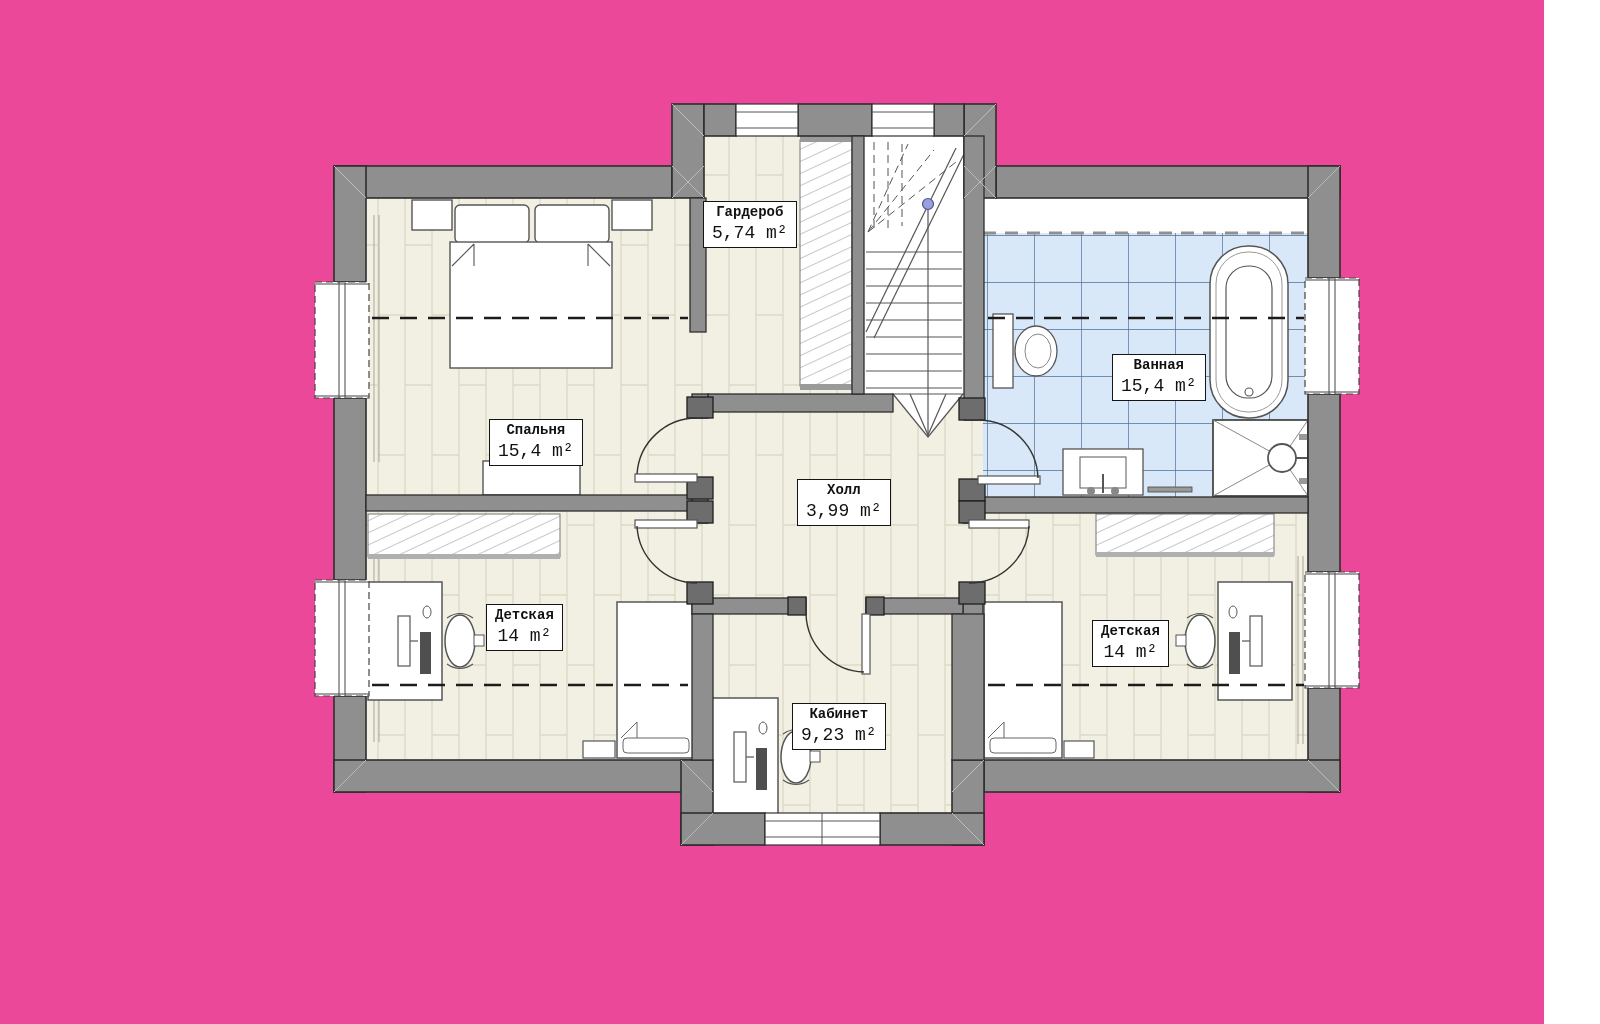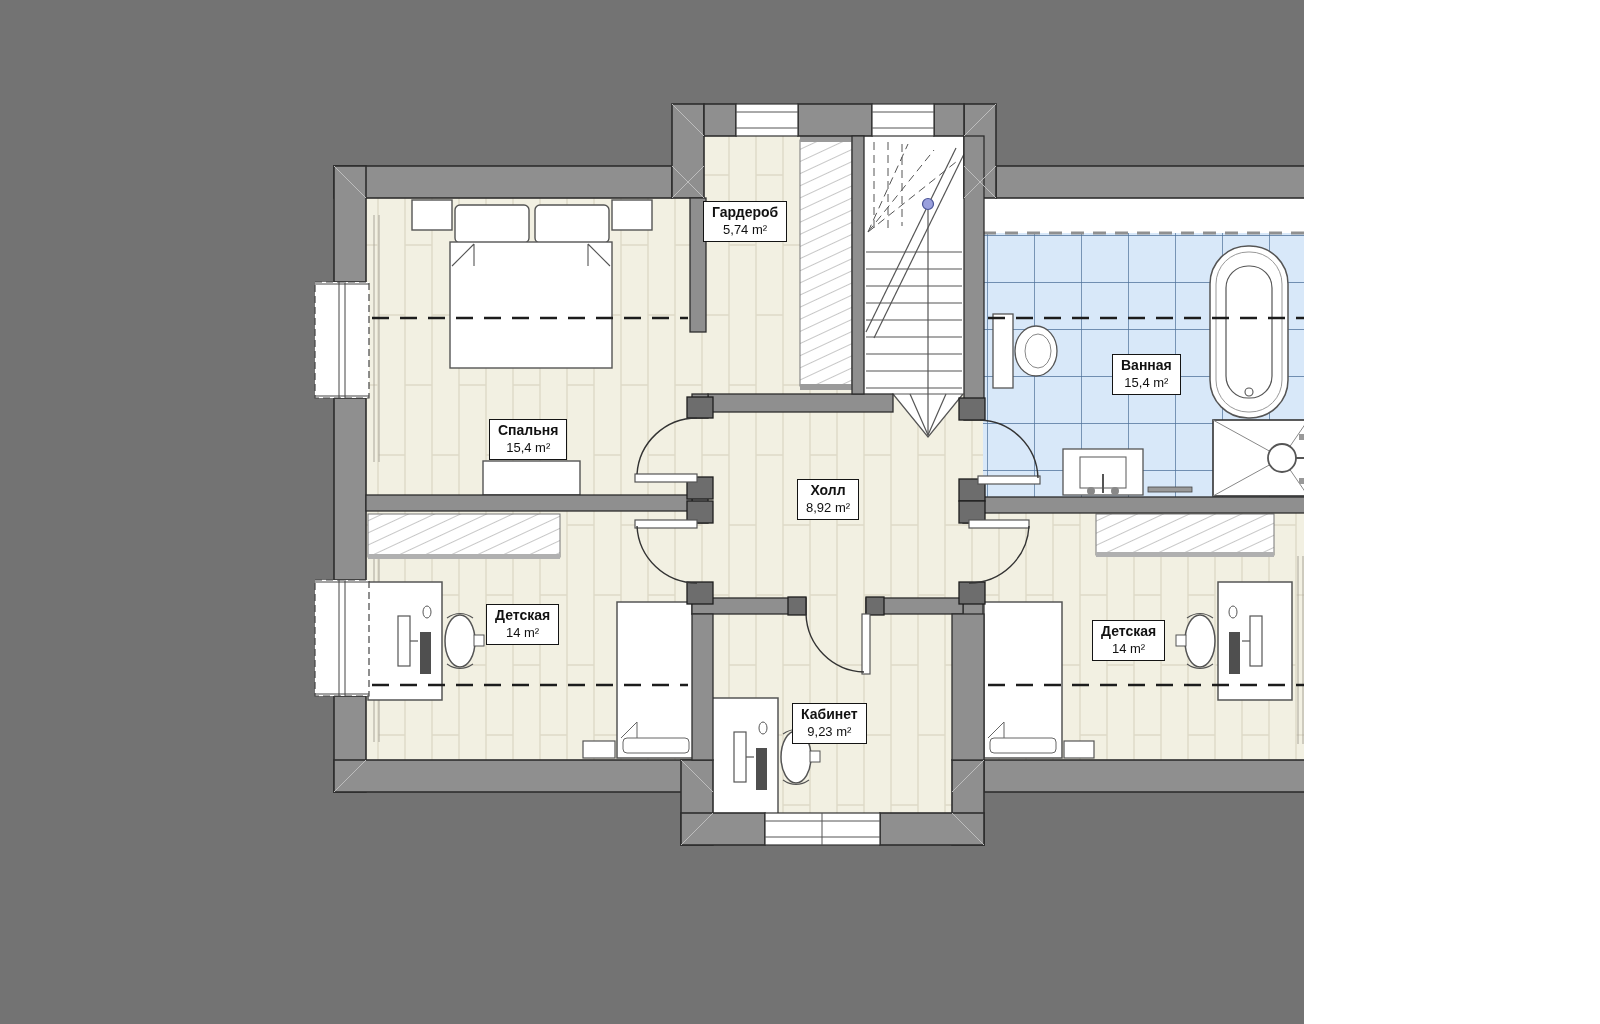--- a/index.html
+++ b/index.html
@@ -1,24 +1,24 @@
 <!DOCTYPE html>
 <html><head>
 <meta charset="utf-8">
 <title>Floor plan</title>
 <style>
   html,body{margin:0;padding:0;background:#ffffff;}
-  #stage{position:relative;width:1304px;height:1024px;background:#737373;overflow:hidden;
-         font-family:Liberation Sans, sans-serif;}
+  #stage{position:relative;width:1544px;height:1024px;background:#ec4899;overflow:hidden;
+         font-family:Liberation Mono, monospace;}
   #plansvg{position:absolute;left:0;top:0;}
   .room-label{position:absolute;background:#ffffff;border:1.6px solid #141414;
               padding:2px 8px 3px 8px;text-align:center;line-height:1.25;white-space:nowrap;
               color:#111;}
   .room-label .rname{display:block;font-size:14px;font-weight:bold;}
-  .room-label .rarea{display:block;font-size:13px;}
+  .room-label .rarea{display:block;font-size:18px;}
 </style>
 </head>
 <body>
 
 <div id="stage">
 
 <svg id="plansvg" width="1600" height="1024" viewBox="0 0 1600 1024">
   <defs>
     <pattern id="plank" width="54" height="140" patternUnits="userSpaceOnUse">
       <rect width="54" height="140" fill="#f2f0e2"></rect>
@@ -310,21 +310,21 @@
 <div class="room-label" style="left:489px;top:382px;margin-top:37px;">
   <span class="rname">Спальня</span>
   <span class="rarea">15,4 m²</span>
 </div>
 <div class="room-label" style="left:1112px;top:354px;">
   <span class="rname">Ванная</span>
   <span class="rarea">15,4 m²</span>
 </div>
 <div class="room-label" style="left:797px;top:479px;">
   <span class="rname">Холл</span>
-  <span class="rarea">8,92 m²</span>
+  <span class="rarea">3,99 m²</span>
 </div>
 <div class="room-label" style="left:486px;top:604px;">
   <span class="rname">Детская</span>
   <span class="rarea">14 m²</span>
 </div>
 <div class="room-label" style="left:1092px;top:620px;">
   <span class="rname">Детская</span>
   <span class="rarea">14 m²</span>
 </div>
 <div class="room-label" style="left:792px;top:703px;">

